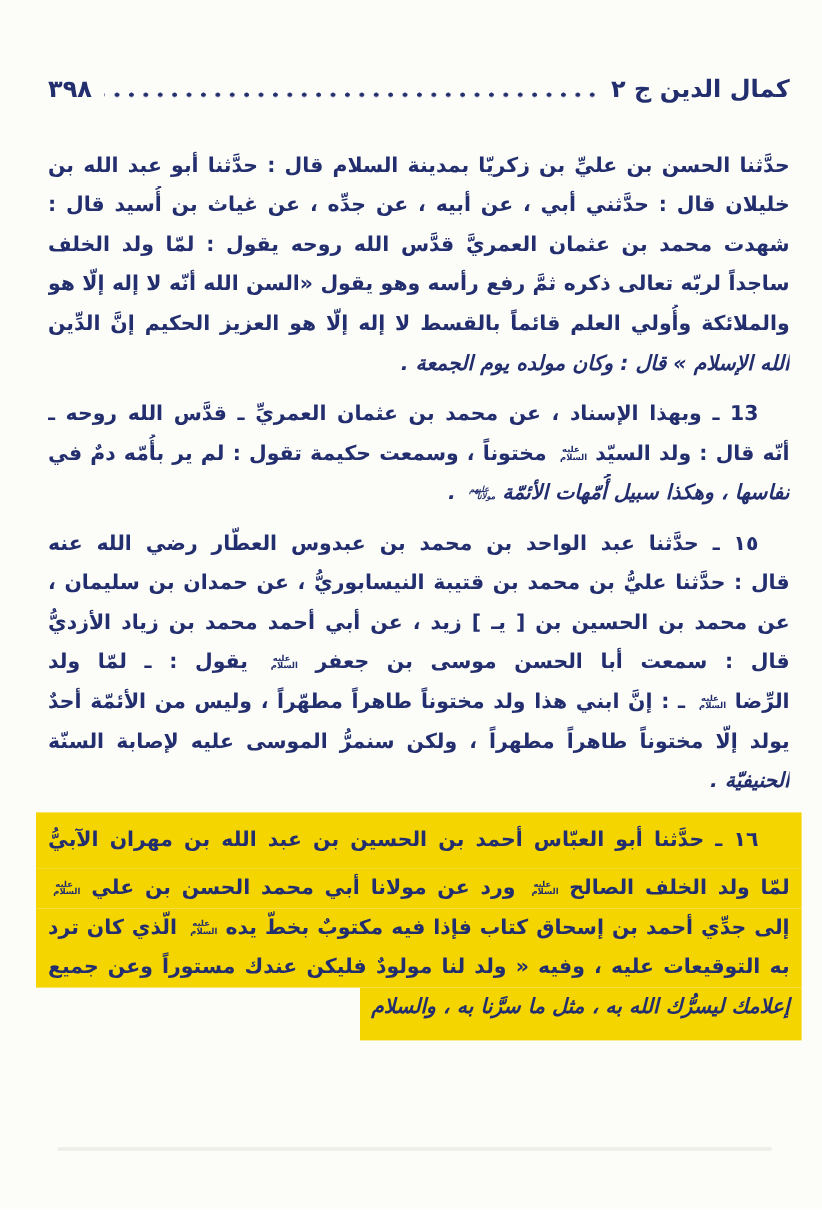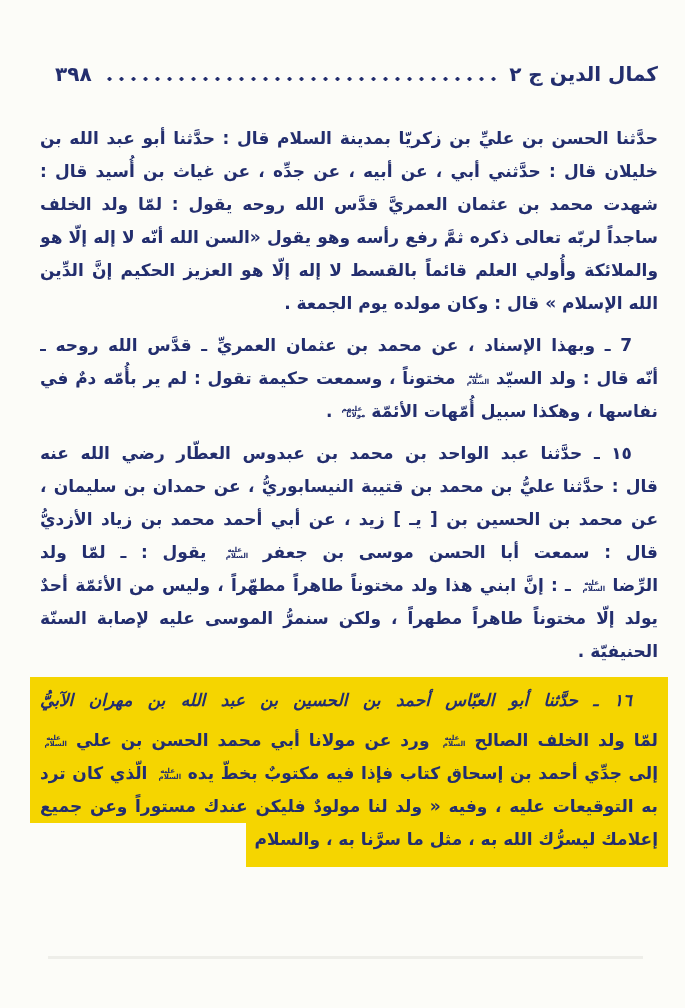--- a/index.html
+++ b/index.html
@@ -10,31 +10,31 @@
     font-family:"DejaVu Sans", sans-serif; font-weight:700;
     padding:54px 27px 0 40px; overflow:hidden;
   }
   .page-header{ display:flex; align-items:flex-end; height:32px; margin-bottom:36px; font-size:20px; }
   .book-title{ white-space:nowrap; }
   .leader{
     flex:1; align-self:stretch; margin:0 10px;
     background-image:radial-gradient(circle, var(--ink) 1.7px, transparent 2.1px);
     background-size:12px 6px; background-repeat:repeat-x; background-position:right bottom 4px;
   }
-  .page-number{ white-space:nowrap;margin-left:15px; }
+  .page-number{ white-space:nowrap; }
   .page-body{ font-size:17px; }
   .para{ margin-bottom:9px; }
   .line{
     height:33px; line-height:33px; overflow:hidden;
     text-align:justify; text-align-last:justify; text-justify:inter-word;
   }
-  .line.last{ text-align-last:right; }
+  .line.last{ text-align-last:right;font-style:italic; }
   .para.numbered .line.first{ text-indent:26px; }
   .para.highlighted .line.hl-full{ background:var(--hl); padding:0 10px; margin:0 -10px; }
-  .para.highlighted .line.first{ height:40px; padding-top:7px;font-style:italic; }
+  .para.highlighted .line.first{ height:40px; padding-top:7px; }
   .para.highlighted .line.last{ height:46px; overflow:visible; }
   .hl-inline{
     display:inline-block; line-height:33px; background:var(--hl);
     padding:0 10px 11px 9px; margin-right:-10px;
   }
   .hon{
     display:inline-block; width:27px; font-size:7px; line-height:6.5px;
     text-align:center; vertical-align:middle; white-space:normal;
   }
   .scan-artifact{ position:absolute; left:48px; right:42px; top:956px; height:3px; background:#eeeee9; }
@@ -51,21 +51,21 @@
   <main class="page-body">
       <div class="para">
         <div class="line first">حدَّثنا الحسن بن عليِّ بن زكريّا بمدينة السلام قال : حدَّثنا أبو عبد الله بن</div>
         <div class="line">خليلان قال : حدَّثني أبي ، عن أبيه ، عن جدِّه ، عن غياث بن أُسيد قال :</div>
         <div class="line">شهدت محمد بن عثمان العمريَّ قدَّس الله روحه يقول : لمّا ولد الخلف</div>
         <div class="line">ساجداً لربّه تعالى ذكره ثمَّ رفع رأسه وهو يقول «السن الله أنّه لا إله إلّا هو</div>
         <div class="line">والملائكة وأُولي العلم قائماً بالقسط لا إله إلّا هو العزيز الحكيم إنَّ الدِّين عند</div>
         <div class="line last">الله الإسلام » قال : وكان مولده يوم الجمعة .</div>
       </div>
       <div class="para numbered">
-        <div class="line first">7 ـ وبهذا الإسناد ، عن محمد بن عثمان العمريِّ ـ قدَّس الله روحه ـ</div>
+        <div class="line first">13 ـ وبهذا الإسناد ، عن محمد بن عثمان العمريِّ ـ قدَّس الله روحه ـ</div>
         <div class="line">أنّه قال : ولد السيّد <span class="hon">عليه السلام</span> مختوناً ، وسمعت حكيمة تقول : لم ير بأُمّه دمٌ في</div>
         <div class="line last">نفاسها ، وهكذا سبيل أُمّهات الأئمّة <span class="hon">عليهم مولانا</span> .</div>
       </div>
       <div class="para numbered">
         <div class="line first">١٥ ـ حدَّثنا عبد الواحد بن محمد بن عبدوس العطّار رضي الله عنه</div>
         <div class="line">قال : حدَّثنا عليُّ بن محمد بن قتيبة النيسابوريُّ ، عن حمدان بن سليمان ،</div>
         <div class="line">عن محمد بن الحسين بن [ يـ ] زيد ، عن أبي أحمد محمد بن زياد الأزديُّ</div>
         <div class="line">قال : سمعت أبا الحسن موسى بن جعفر <span class="hon">عليه السلام</span> يقول : ـ لمّا ولد</div>
         <div class="line">الرِّضا <span class="hon">عليه السلام</span> ـ : إنَّ ابني هذا ولد مختوناً طاهراً مطهّراً ، وليس من الأئمّة أحدٌ</div>
         <div class="line">يولد إلّا مختوناً طاهراً مطهراً ، ولكن سنمرُّ الموسى عليه لإصابة السنّة واتّباع</div>

